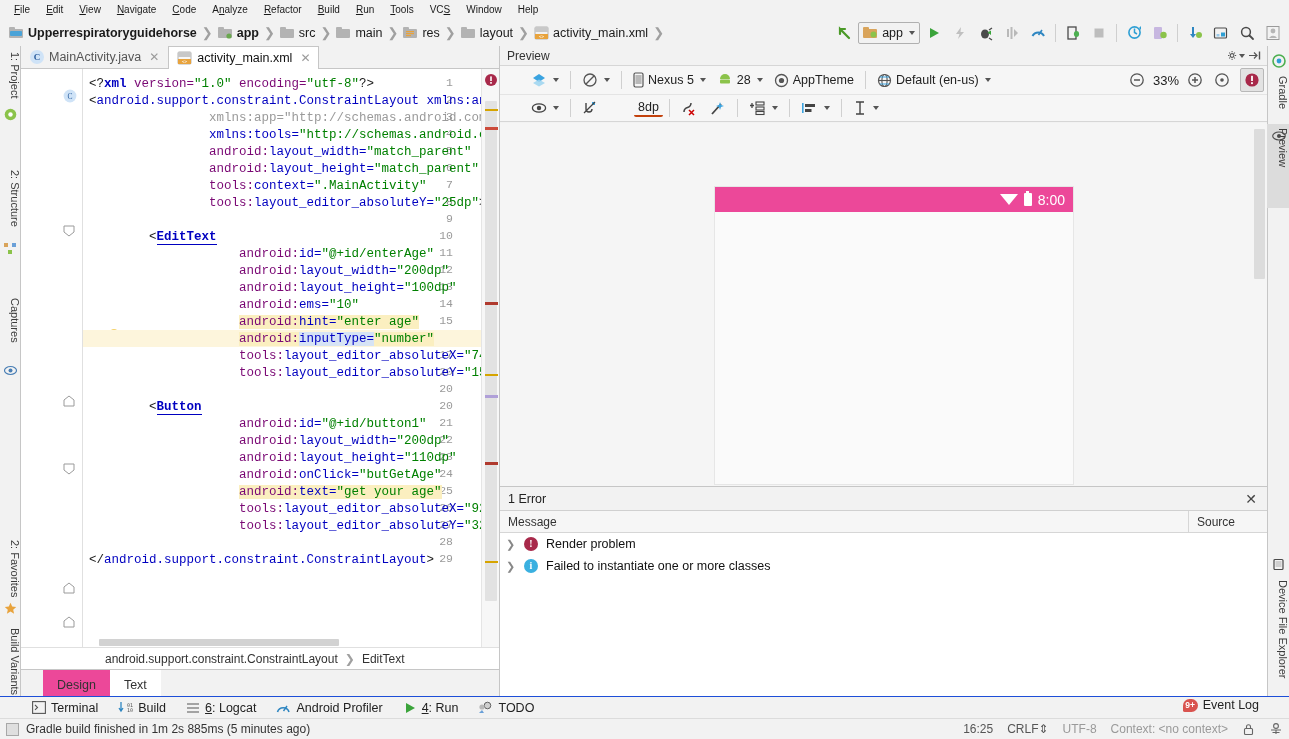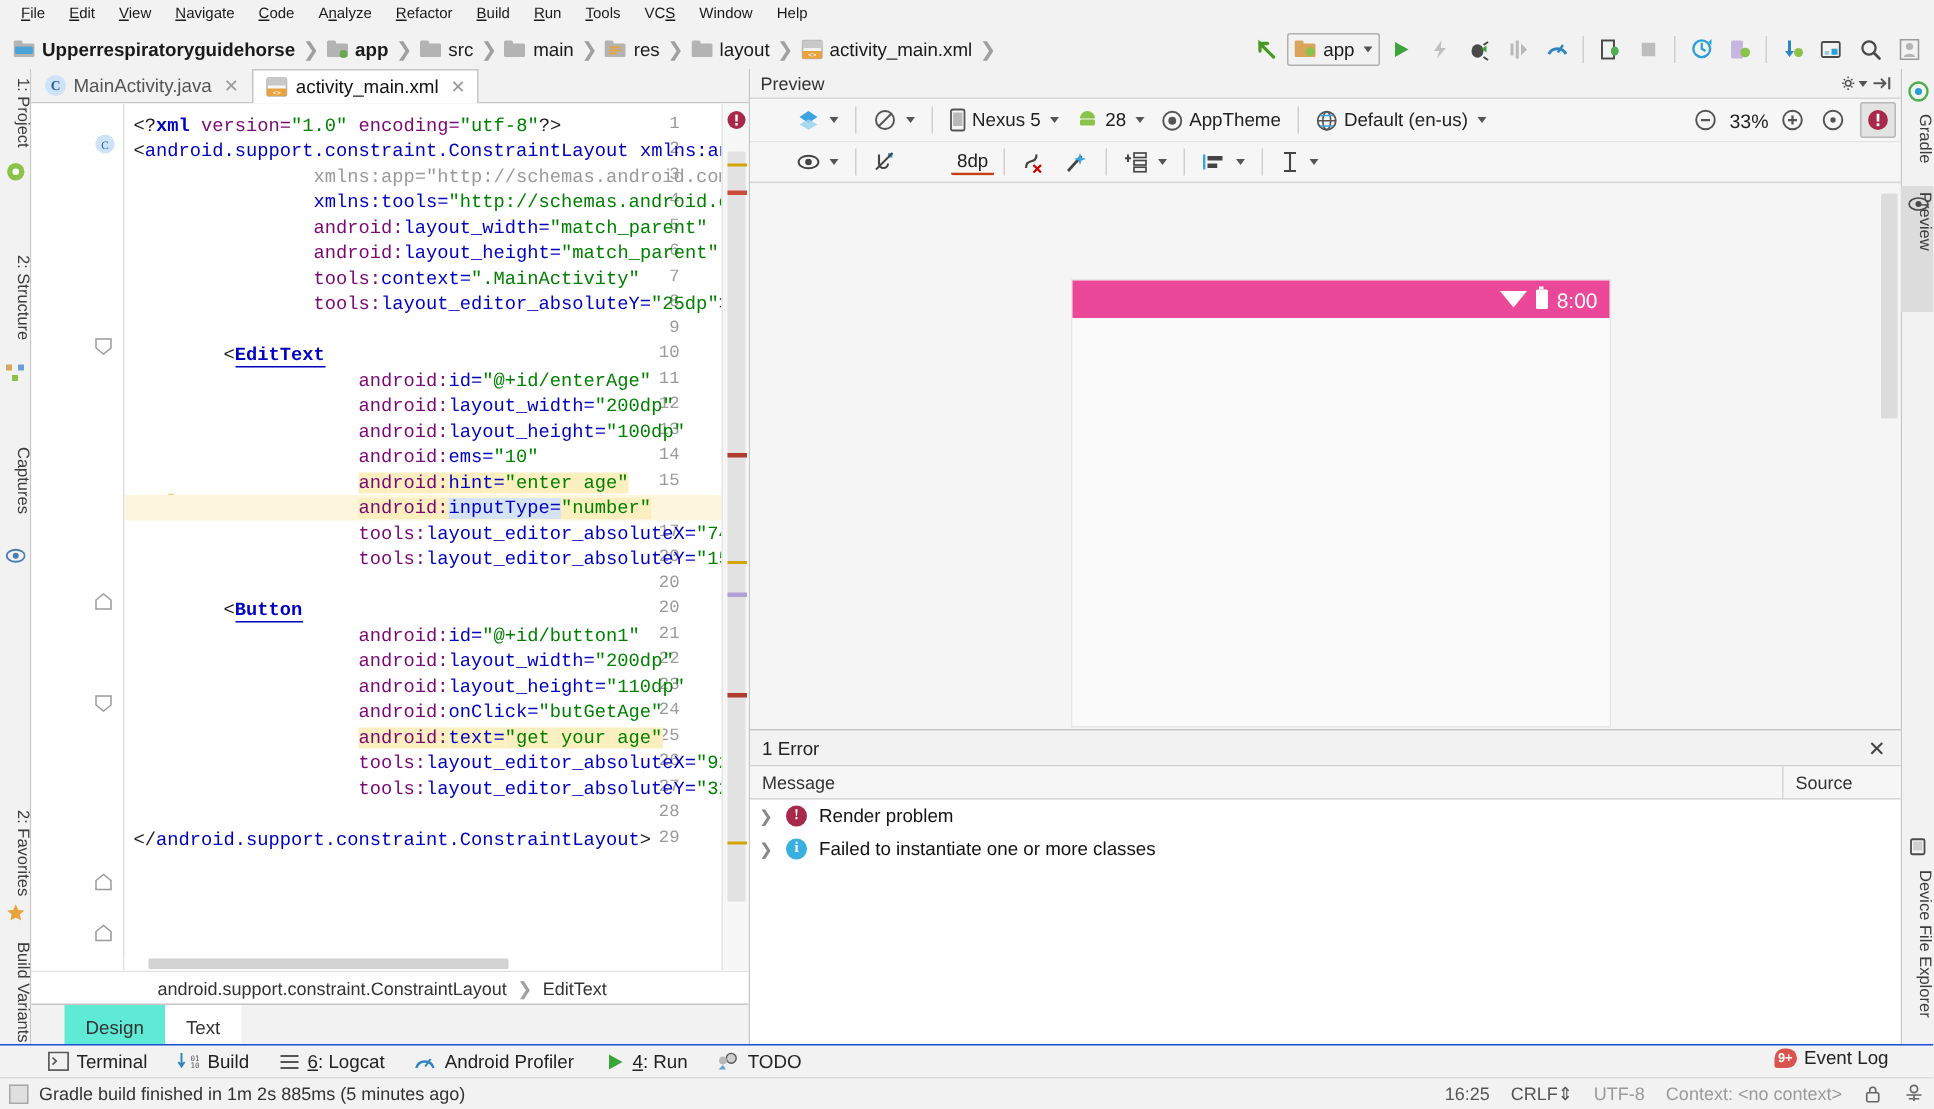--- a/index.html
+++ b/index.html
@@ -144,21 +144,21 @@
   .crumb-bottom .sepb { color: #a0a0a0; margin: 0 7px; }
 
   .dt-tabs {
     height: 31px; background: #f2f2f2; border-top: 1px solid #c6c6c6;
     display: flex; align-items: stretch; padding-left: 22px;
   }
   .dt-tab {
     display: flex; align-items: center; padding: 0 14px; font-size: 12.5px;
     cursor: default; color: #333;
   }
-  .dt-tab.sel { background: #5eead4; }
+  .dt-tab.sel { background: #ec4899; }
   .dt-tab.active { background: #ffffff; }
 
   
   .preview-pane {
     position: absolute; left: 500px; top: 46px; width: 767px; height: 655px;
     background: #f2f2f2;
   }
   .pv-header {
     height: 20px; background: #f2f2f2; display: flex; align-items: center;
     padding: 0 4px 0 7px; border-bottom: 1px solid #d6d6d6;

